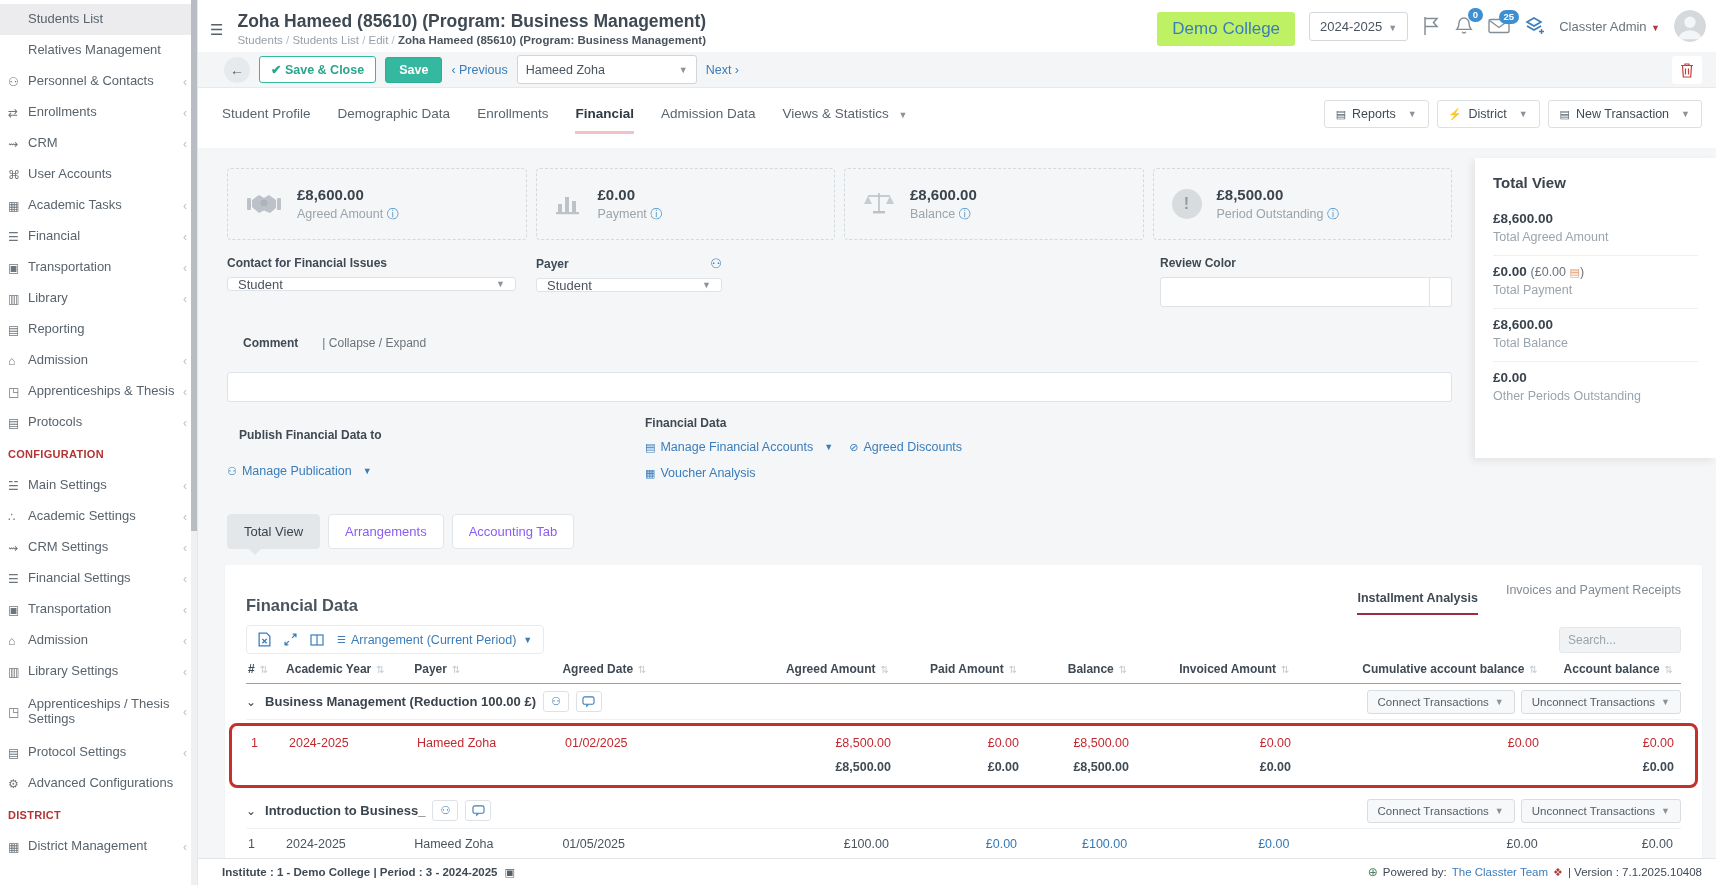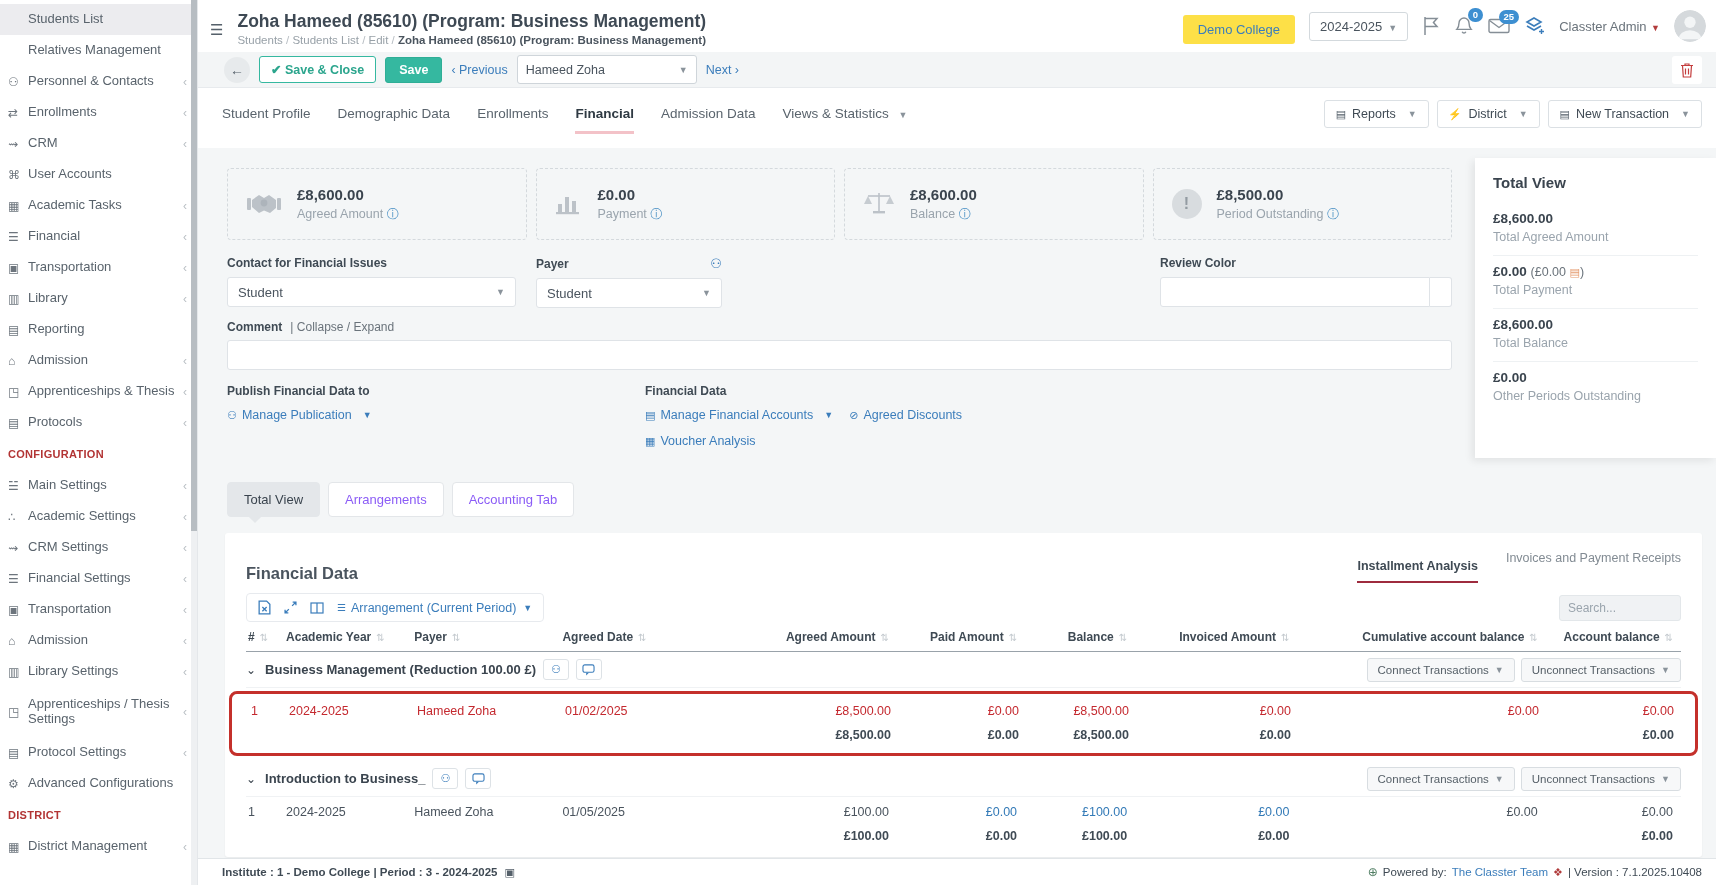--- a/index.html
+++ b/index.html
@@ -25,21 +25,21 @@
   
   .main { position:absolute; left:198px; top:0; right:0; bottom:0; }
   .topbar { height:52px; background:#fff; display:flex; align-items:center; padding:0 10px 0 12px; }
   .hamb { font-size:15px; color:#55606a; margin-right:14px; cursor:pointer; margin-top:8px;}
   .title-wrap { padding-top:4px; }
   .page-title { font-size:17.5px; font-weight:700; color:#3e4954; line-height:1.2; }
   .bc { font-size:11.5px; color:#98a1a8; margin-top:2px; }
   .bc span:not(:last-child)::after { content:" / "; color:#b6bcc2; }
   .bc .bc-last { font-weight:700; color:#4a545e; }
   .top-right { margin-left:auto; display:flex; align-items:center; gap:14px; }
-  .college-btn { background:#fde047; color:#3b7dbb; font-size:13px; padding:7px 15px; border-radius:3px; cursor:pointer;margin-top:6px; }
+  .college-btn { background:#bef264; color:#3b7dbb; font-size:17px; padding:7px 15px; border-radius:3px; cursor:pointer;margin-top:6px; }
   .year-btn { background:#fff; border:1px solid #d3d9dd; color:#4a545e; font-size:13px; padding:6px 10px; border-radius:3px; cursor:pointer; }
   .caret { font-size:9px; color:#8a939b; margin-left:6px; }
   .ticon { position:relative; cursor:pointer; display:flex; }
   .badge { position:absolute; top:-7px; right:-9px; background:#3d8fd1; color:#fff; font-size:9.5px; font-weight:700; border-radius:9px; padding:2px 5px; line-height:1; }
   .user-name { font-size:13px; color:#6a737b; cursor:pointer; }
   .user-caret { color:#b23c3c; font-size:9px; margin-left:2px; }
   .avatar { width:32px; height:32px; border-radius:50%; overflow:hidden; cursor:pointer; }
   
   .action-strip { height:36px; background:#f3f5f6; border-bottom:1px solid #e7eaed; display:flex; align-items:center; gap:9px; padding:0 14px 0 26px; }
   .back-btn { width:26px; height:26px; border-radius:50%; background:#e7eaec; color:#55606a; display:flex; align-items:center; justify-content:center; font-size:14px; cursor:pointer; }
@@ -66,21 +66,21 @@
   .info-i { color:#4a90c4; font-size:12px; cursor:pointer; }
   .excl-circle { width:30px; height:30px; border-radius:50%; background:#d8dcdf; color:#939ba2; font-weight:700; font-size:16px; display:flex; align-items:center; justify-content:center; }
   
   .form-row { position:relative; height:60px; margin:16px 0 0 29px; width:1254px; }
   .fg { position:absolute; top:0; }
   .fg-contact { left:0; width:289px; }
   .fg-payer { left:309px; width:186px; }
   .fg-review { left:933px; width:292px; }
   .flabel { font-size:12px; font-weight:700; color:#3f4a54; margin-bottom:7px; display:flex; align-items:center; }
   .payer-ico { margin-left:auto; color:#3b7dbb; font-size:13px; cursor:pointer; }
-  .select { height:30px; background:#fff; border:1px solid #dfe3e7; border-radius:3px; display:flex; align-items:center; padding:0 10px; font-size:13px; color:#4a545e; cursor:pointer; }
+  .select { height:14px; background:#fff; border:1px solid #dfe3e7; border-radius:3px; display:flex; align-items:center; padding:0 10px; font-size:13px; color:#4a545e; cursor:pointer; }
   .select .caret { margin-left:auto; }
   .input-group { display:flex; }
   .tinput { height:30px; background:#fff; border:1px solid #dfe3e7; border-radius:3px; width:100%; padding:0 8px; font-size:13px; color:#4a545e; font-family:inherit; }
   .addon { width:24px; height:30px; background:#fff; border:1px solid #dfe3e7; border-left:none; border-radius:0 3px 3px 0; }
   .ig-main { border-radius:3px 0 0 3px; }
   .comment-block { margin:4px 0 0 29px; width:1225px; }
   .clabel-row { display:flex; align-items:baseline; gap:8px; margin-bottom:6px; }
   .collapse-link { font-size:12px; color:#6a737b; cursor:pointer; }
   
   .links-row { display:flex; margin:14px 0 0 29px; }
@@ -486,29 +486,29 @@
         <div class="flabel">Review Color</div>
         <div class="input-group">
           <input class="tinput ig-main" value="" style="">
           <span class="addon"></span>
         </div>
       </div>
     </div>
 
     <div class="comment-block">
       <div class="clabel-row">
-        <span class="flabel" style="margin:0">Comment</span>
+        <span class="flabel" style="margin:16px">Comment</span>
         <span class="collapse-link">| Collapse / Expand</span>
       </div>
       <input class="tinput" value="" style="">
     </div>
 
     <div class="links-row">
       <div class="links-col1">
-        <div class="flabel" style="margin:0">Publish Financial Data to</div>
+        <div class="flabel" style="margin:12px">Publish Financial Data to</div>
         <span class="blink">
             <span class="bic">⚇</span>
             <span>Manage Publication</span>
             <span class="caret" style="color:#3b7dbb">▼</span>
           </span>
       </div>
       <div>
         <div class="flabel" style="margin:0">Financial Data</div>
         <div class="links-inline">
           <span class="blink">

